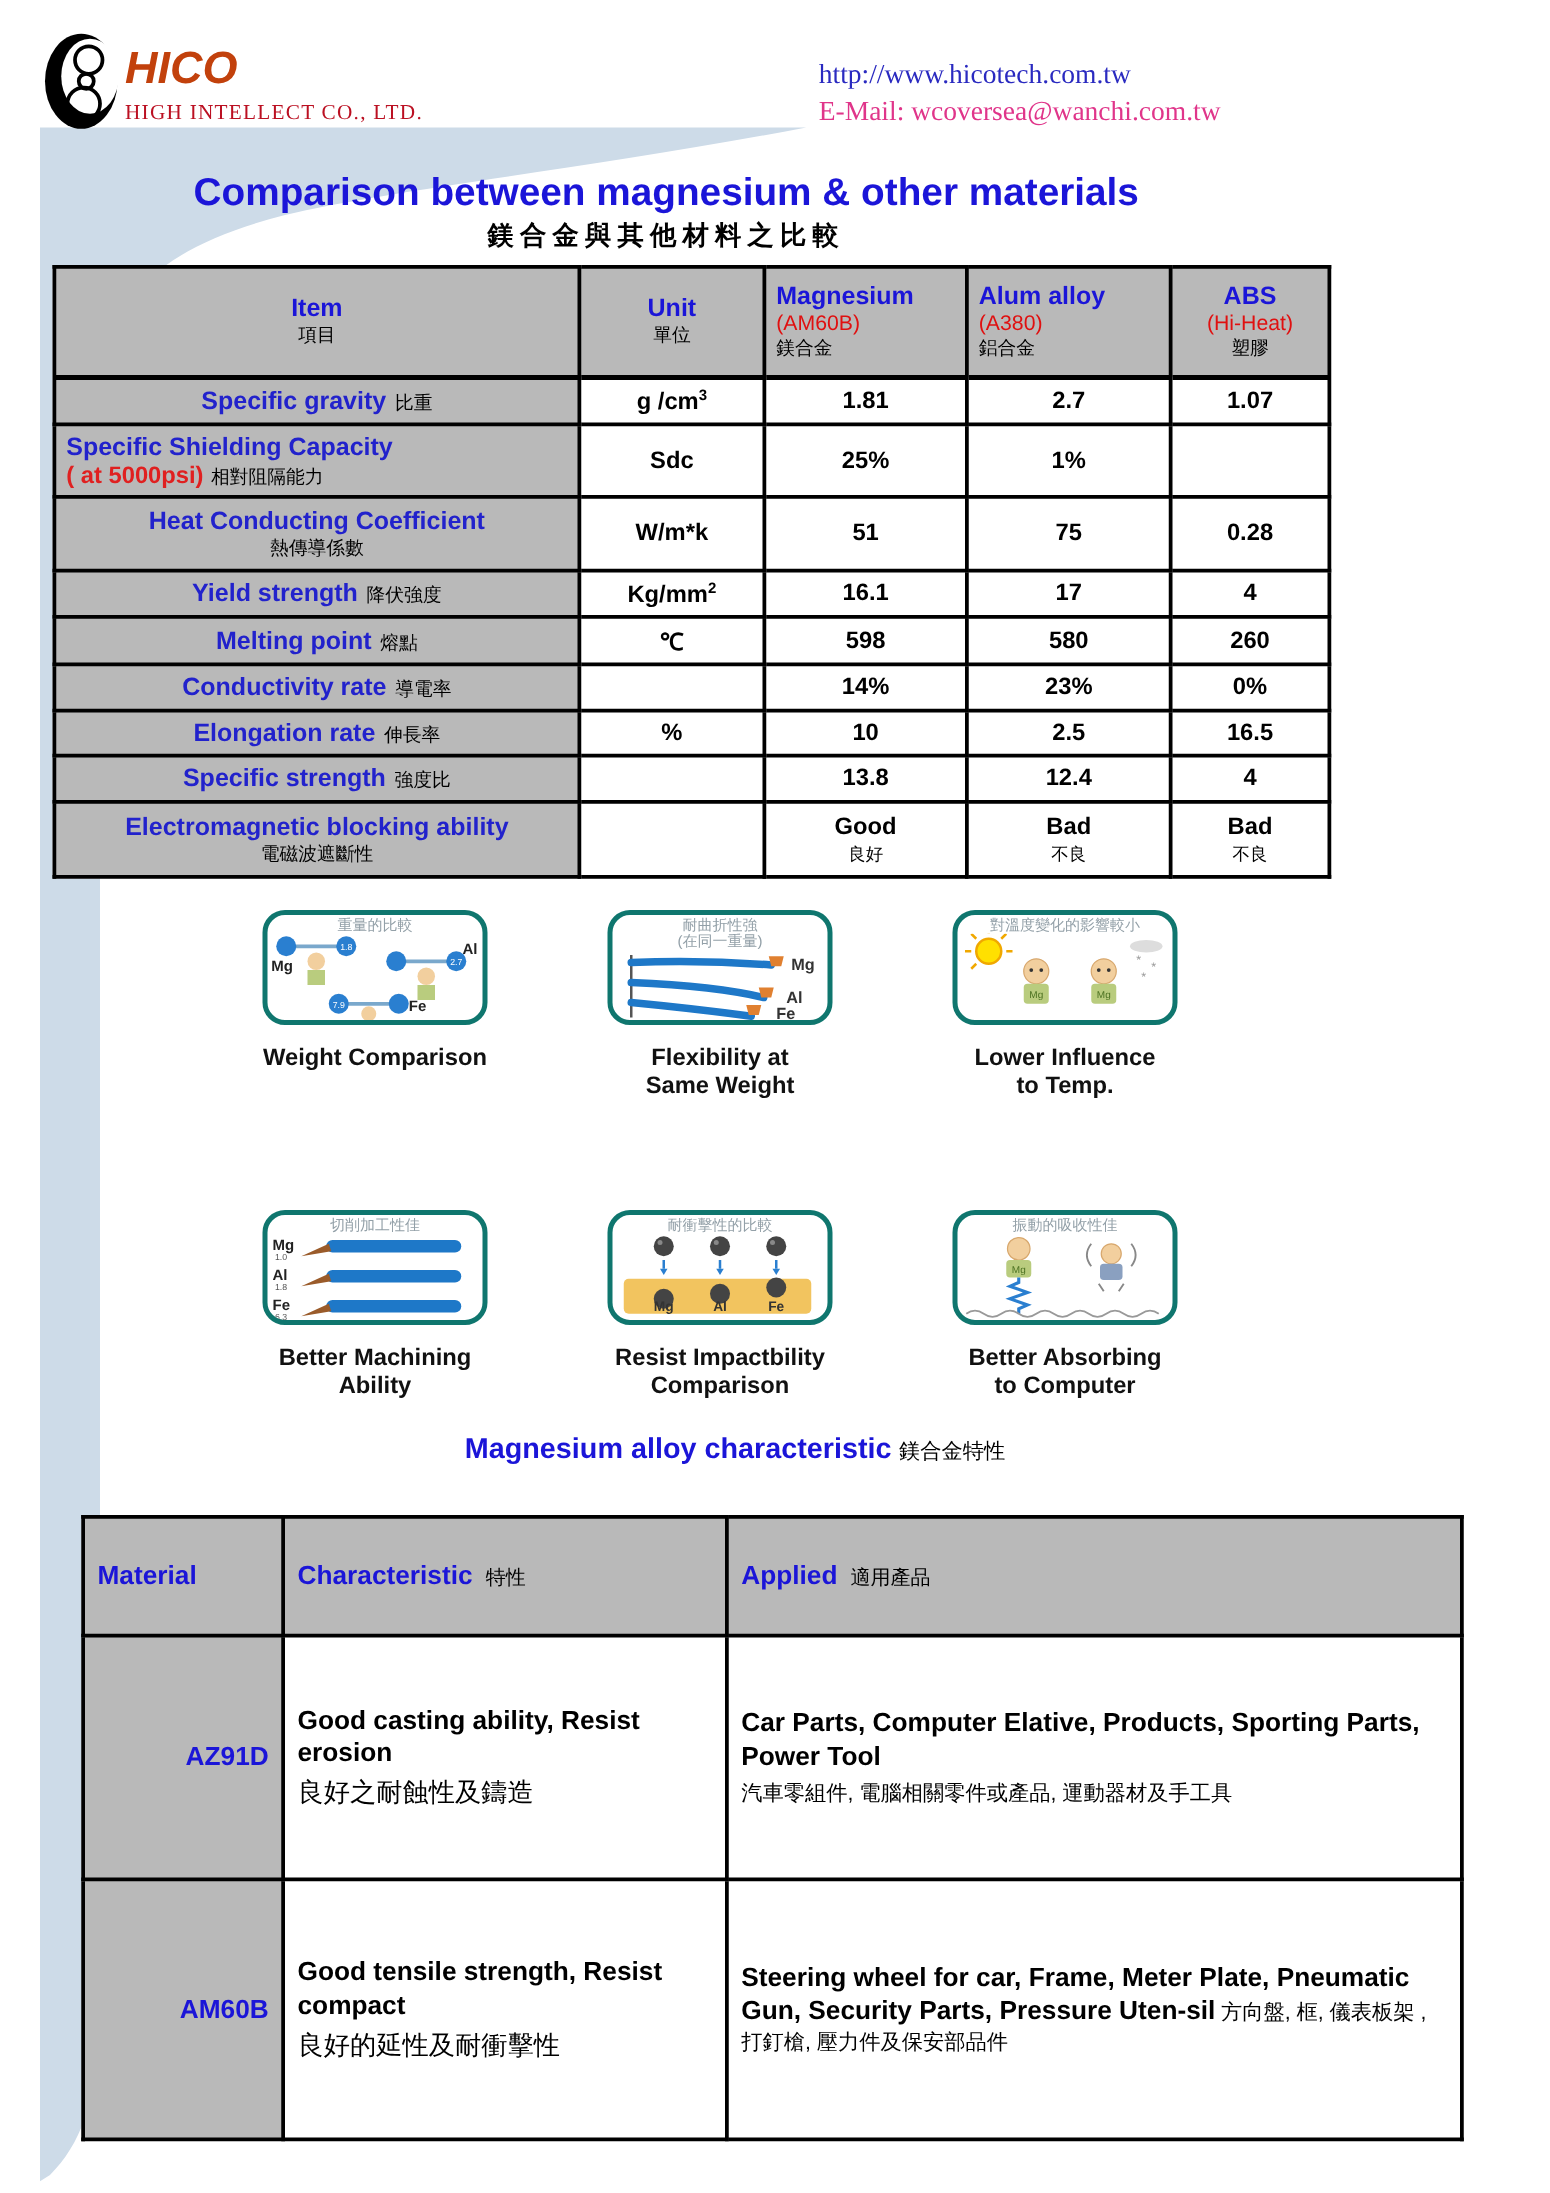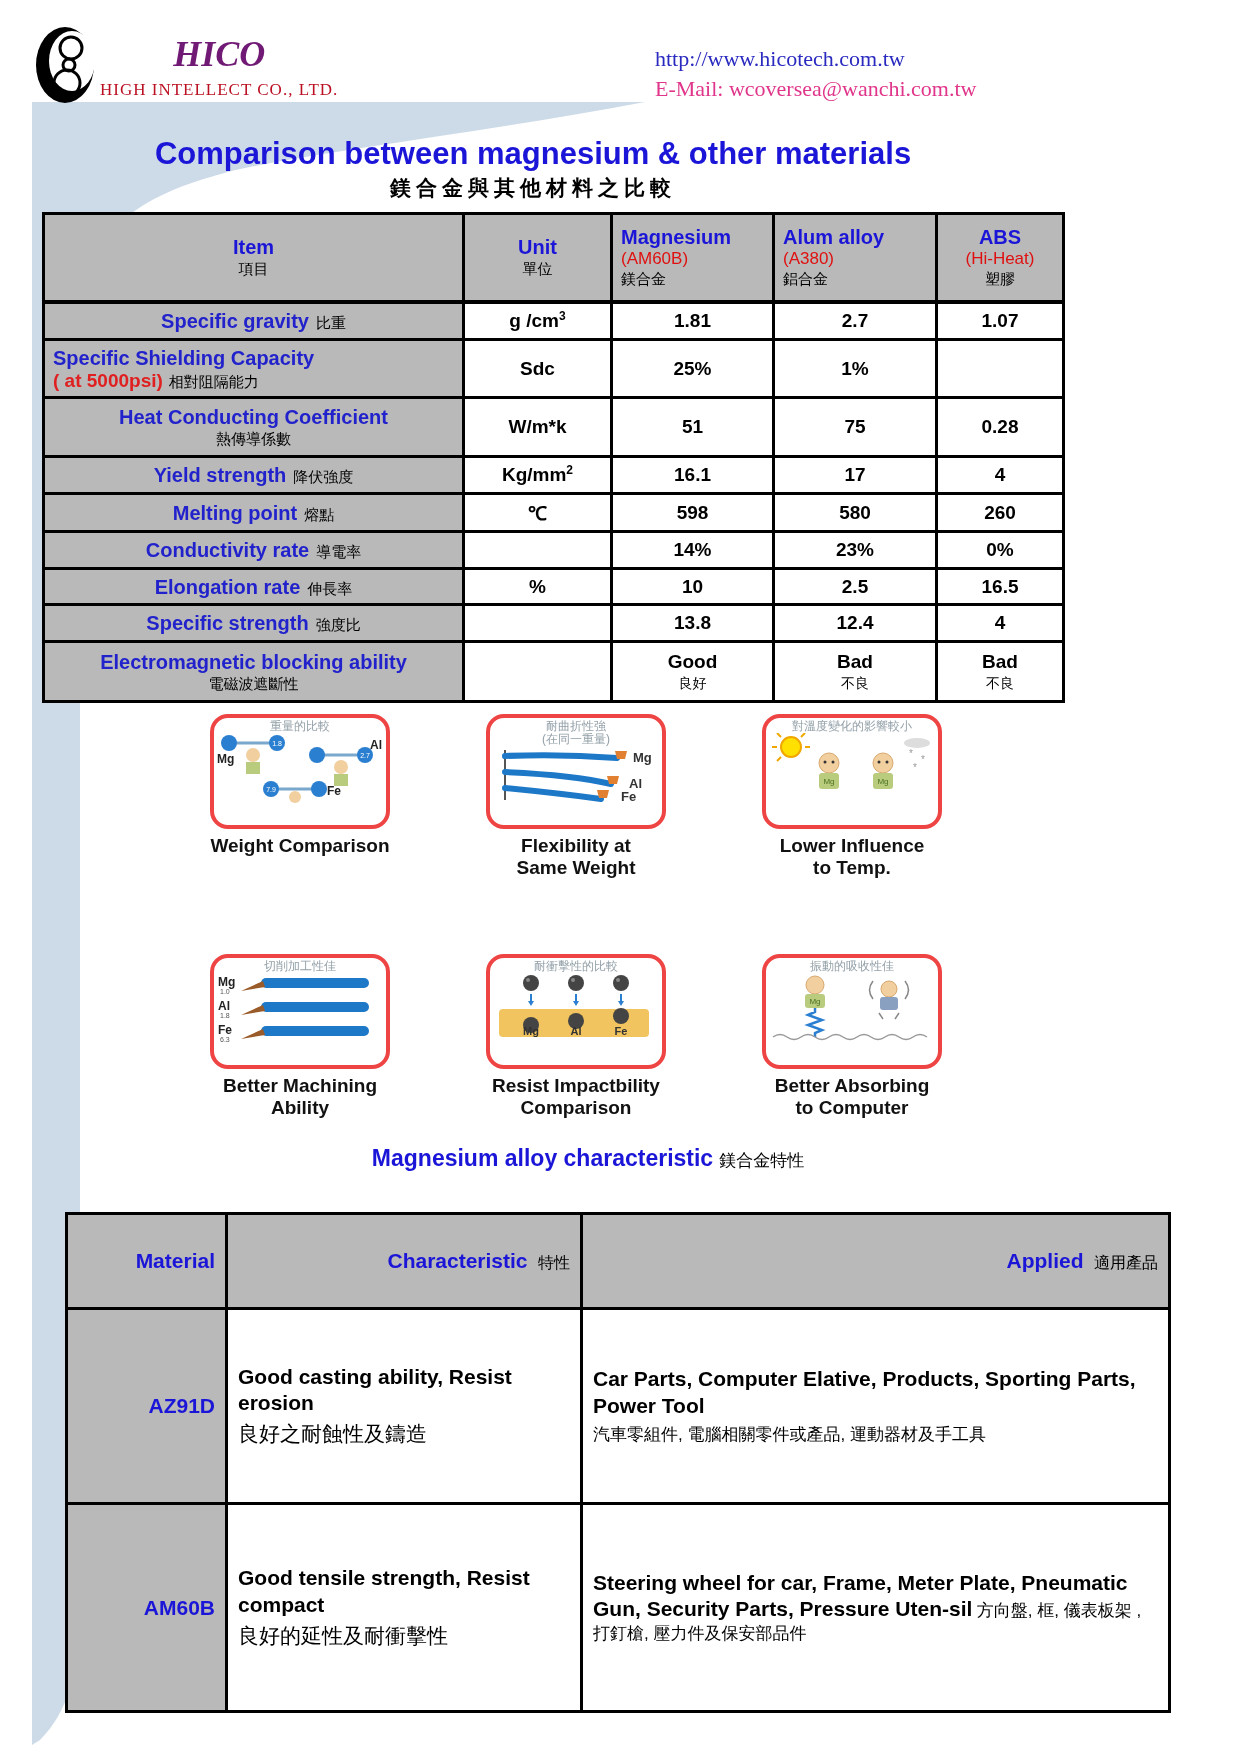--- a/index.html
+++ b/index.html
@@ -2,22 +2,22 @@
 <html><head>
 <meta charset="utf-8">
 <style>
   html,body{margin:0;padding:0;background:#fff;}
   .page{position:relative;width:1240px;height:1754px;background:#fff;overflow:hidden;
         font-family:"Liberation Sans",sans-serif;color:#000;}
   .abs{position:absolute;}
   
   .deco{position:absolute;left:0;top:0;z-index:0;}
   
-  .brand-name{font-family:Liberation Serif, serif;font-style:italic;font-weight:bold;
-              font-size:36px;color:#701a75;line-height:1;text-align:center;}
+  .brand-name{font-family:Liberation Sans, sans-serif;font-style:italic;font-weight:bold;
+              font-size:36px;color:#c2410c;line-height:1;}
   .brand-sub{font-family:"Liberation Serif",serif;font-size:17px;color:#bb1022;
              letter-spacing:1px;margin-top:8px;}
   .contact{font-family:"Liberation Serif",serif;font-size:22px;line-height:1.35;}
   .website{color:#2a2ac0;}
   .email{color:#e0358a;}
   
   .title{font-size:31px;font-weight:bold;color:#1b15d8;text-align:center;}
   .subtitle{font-family:"Liberation Serif",serif;font-weight:bold;font-size:21px;
             letter-spacing:5px;text-align:center;color:#000;}
   
@@ -35,33 +35,33 @@
   .izh{color:#000;font-size:15px;font-weight:normal;margin-left:7px;}
   .izh-block{color:#000;font-size:15px;line-height:1.3;}
   .ired{color:#e02020;font-weight:bold;font-size:19px;margin-right:6px;}
   td.unit{background:#fff;text-align:center;font-weight:bold;font-size:19px;}
   td.unit sup{font-size:12px;}
   td.val{background:#fff;text-align:center;font-weight:bold;font-size:19px;}
   .vzh{font-size:14px;font-weight:normal;margin-top:2px;}
   
   .prow{position:absolute;left:200px;width:752px;display:flex;justify-content:space-between;z-index:2;}
   .pcell{width:200px;text-align:center;}
-  .pbox{width:180px;height:115px;border:4px solid #ef4444;border-radius:18px;background:#fff;
-        margin:2px auto;box-sizing:border-box;overflow:hidden;}
+  .pbox{width:180px;height:92px;border:4px solid #0f766e;border-radius:18px;background:#fff;
+        margin:16px auto;box-sizing:border-box;overflow:hidden;}
   .ptitle{font-size:12px;color:#93a0a8;line-height:1.1;margin-top:2px;}
   .pcap{margin-top:6px;font-weight:bold;font-size:19px;line-height:1.15;color:#111;}
   
   .char-heading{position:absolute;left:0;top:1145px;width:1080px;text-align:center;z-index:2;padding-left:48px;}
   .chen{color:#1b15d8;font-weight:bold;font-size:23px;}
   .chzh{color:#000;font-size:17px;margin-left:6px;}
   table.chr{border-collapse:collapse;table-layout:fixed;width:1103px;position:absolute;
             left:65px;top:1212px;background:#fff;z-index:2;}
   table.chr td{border:3px solid #000;vertical-align:middle;padding:6px 10px;}
   td.mat{background:#b9b9b9;text-align:right;color:#1b15d8;font-weight:bold;font-size:21px;}
-  td.hdr{background:#b9b9b9;text-align:right;}
+  td.hdr{background:#b9b9b9;text-align:left;}
   .cen{font-weight:bold;font-size:21px;line-height:1.25;color:#000;}
   .czh{font-size:21px;margin-top:4px;color:#000;}
   .ap-en{font-weight:bold;font-size:21px;line-height:1.25;}
   .ap-zh{font-size:17px;font-weight:normal;}
   svg text{font-family:"Liberation Sans",sans-serif;}
 </style>
 </head>
 <body>
 
 <div class="page">

